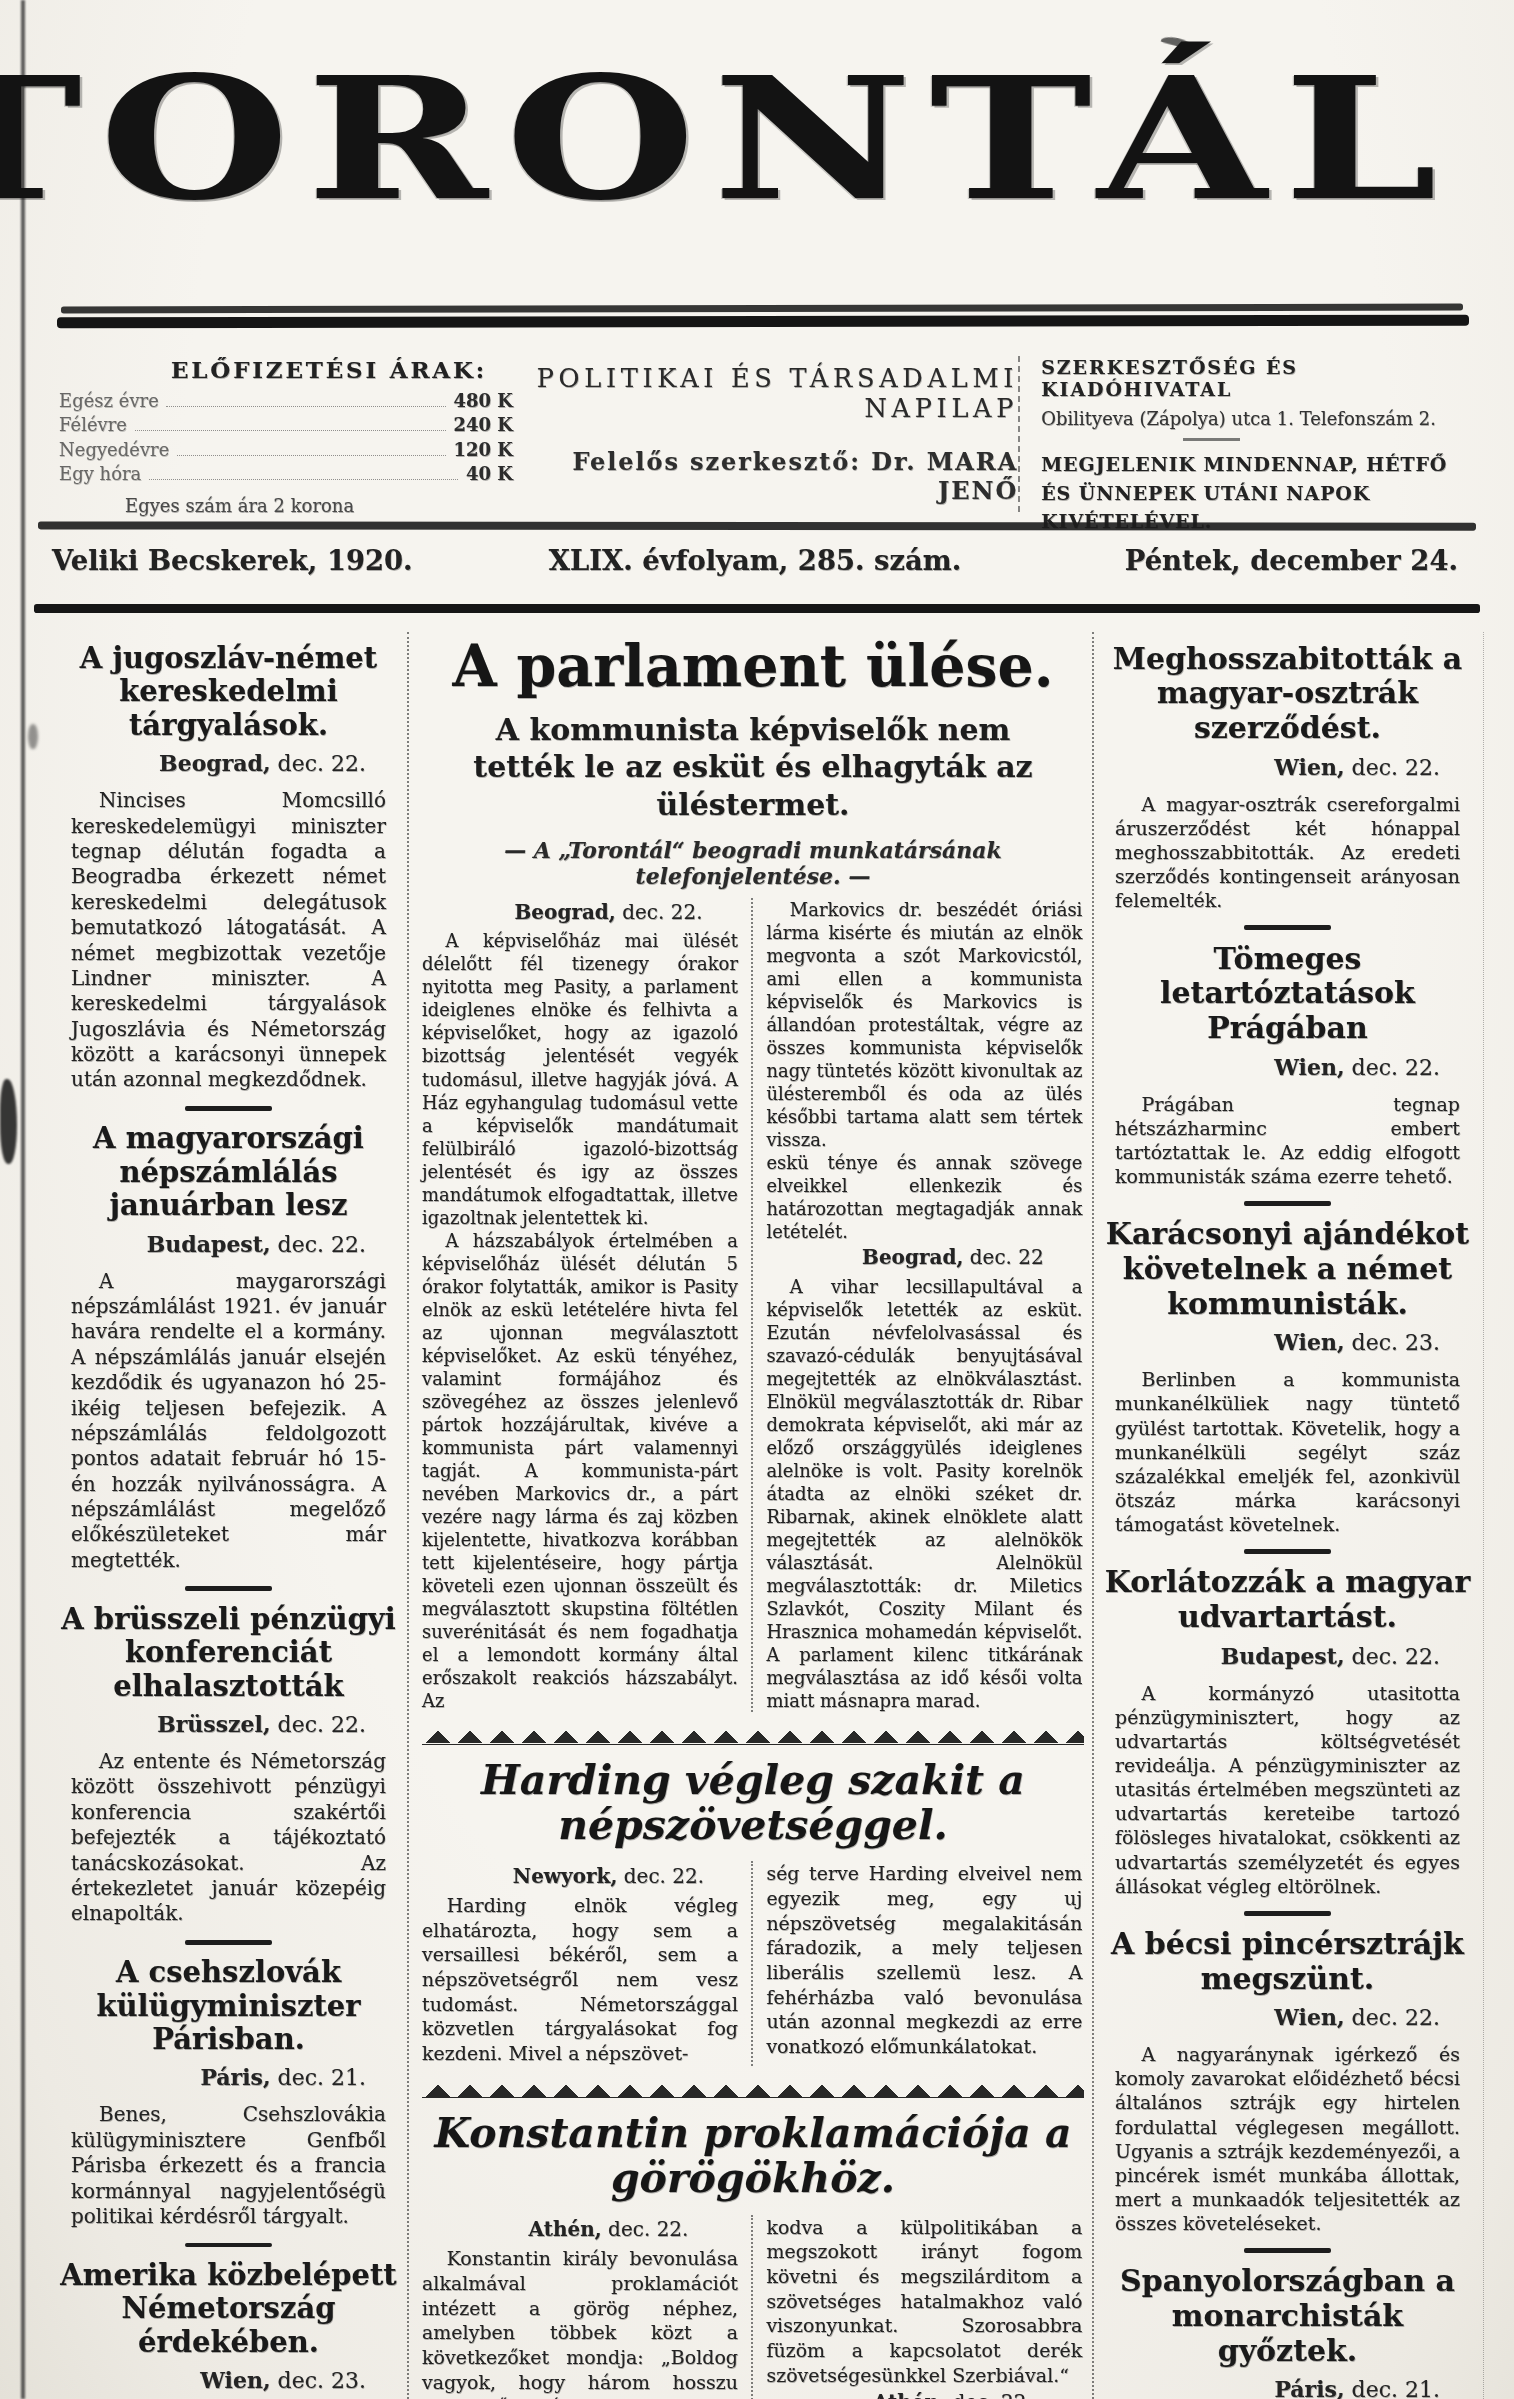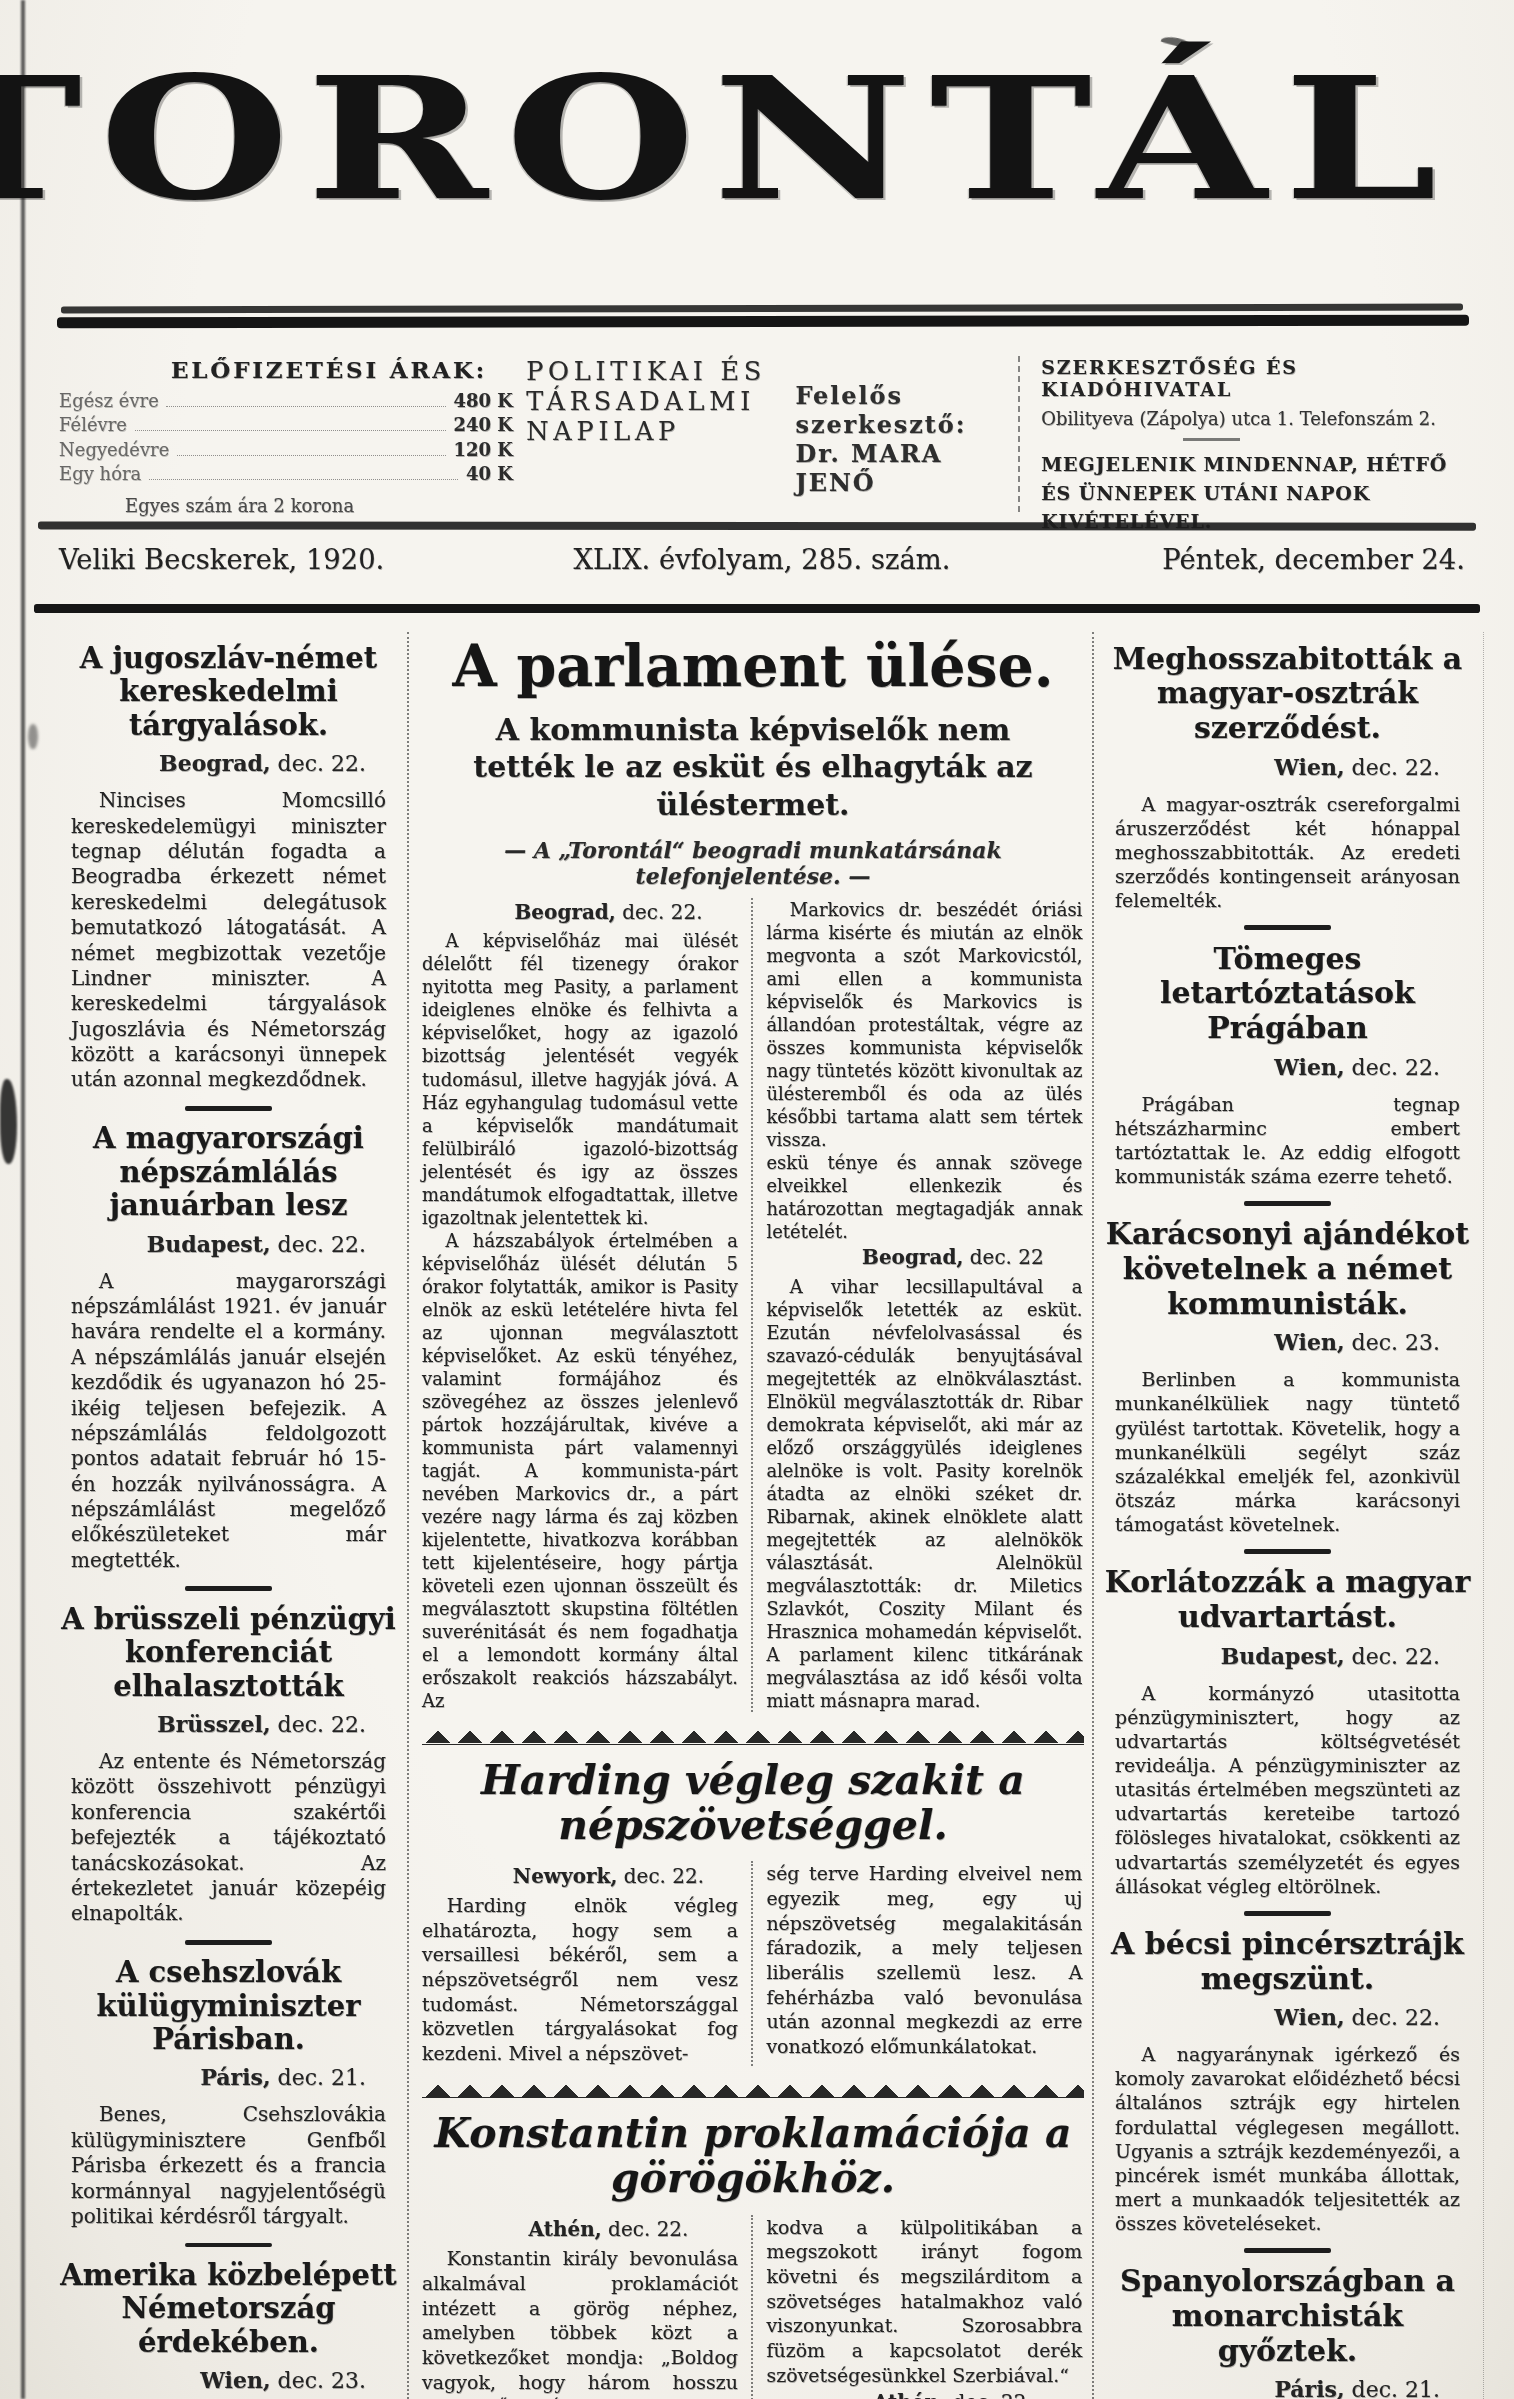--- a/index.html
+++ b/index.html
@@ -17,37 +17,37 @@
     font-size:168px;font-weight:bold;letter-spacing:13.2px;line-height:1;
     transform:scaleX(1.30);transform-origin:50% 50%;
     color:#181818;filter:blur(0.4px) contrast(1.05);
     text-shadow:1.9px 1.9px 0 rgba(20,20,20,.28), -0.9px 0.9px 0 rgba(20,20,20,.2);
   }
   .mast-rule1{position:absolute;top:305px;left:61px;width:1402px;height:6.6px;background:#1b1b1b;transform:rotate(-.12deg);border-radius:2.8px;opacity:.88;}
   .mast-rule2{position:absolute;top:316px;left:57px;width:1412px;height:11.4px;background:#151515;transform:rotate(-.1deg);border-radius:3.8px;}
   
   .hdr{position:absolute;top:356px;left:59px;width:1406px;height:156px;display:flex;}
   .hdr-left{width:454px;padding-right:13.2px;}
-  .hdr-mid{width:492px;display:flex;flex-direction:row;justify-content:center;text-align:left;}
+  .hdr-mid{width:492px;display:flex;flex-direction:column;justify-content:center;text-align:right;}
   .hdr-right{flex:1;padding-left:21px;border-left:2.8px dashed rgba(40,40,40,.55);}
   .hdr-left h3{margin:0 0 5.7px 112px;font-size:23px;letter-spacing:2.8px;font-weight:bold;color:#222;}
   .price-row{display:flex;align-items:baseline;font-size:18px;color:#3a3a3a;line-height:24.6px;}
   .price-row .lbl{white-space:nowrap;opacity:.75;}
   .price-row .leader{flex:1;border-bottom:1.9px dotted rgba(60,60,60,.55);margin:0 7.6px 5.7px 7.6px;}
   .price-row .val{font-weight:bold;color:#2c2c2c;}
   .price-note{margin:7.6px 0 0 66px;font-size:18px;color:#4a4a4a;}
   .hdr-mid .type-line{font-size:25.6px;letter-spacing:4.7px;color:#2a2a2a;}
   .hdr-mid .editor-line{margin-top:24.6px;font-size:24px;letter-spacing:1.9px;color:#2e2e2e;font-weight:bold;}
   .hdr-right .o1{font-size:19px;letter-spacing:1.9px;font-weight:bold;color:#232323;}
   .hdr-right .o2{font-size:18px;margin-top:7.6px;color:#333;}
   .hdr-right .sep-sm{width:57px;height:2.8px;background:#444;margin:9.5px 0 9.5px 142px;opacity:.7;}
   .hdr-right .o3{font-size:19px;letter-spacing:0.9px;font-weight:bold;color:#232323;line-height:1.5;}
   
   .band-top{position:absolute;top:522px;left:38px;width:1438px;height:7.6px;background:#1c1c1c;border-radius:2.8px;opacity:.9;transform:rotate(.05deg);}
-  .dateline{position:absolute;top:544px;left:59px;width:1406px;display:flex;align-items:flex-end;font-size:27.4px;font-weight:normal;color:#222;}
+  .dateline{position:absolute;top:544px;left:52px;width:1406px;display:flex;align-items:flex-end;font-size:27.4px;font-weight:bold;color:#222;}
   .dateline .dl-l{width:397px;text-align:left;}
   .dateline .dl-c{flex:1;text-align:center;}
   .dateline .dl-r{width:397px;text-align:right;}
   .band-bot{position:absolute;top:604px;left:34px;width:1446px;height:8.5px;background:#161616;border-radius:2.8px;}
   
   .col{position:absolute;top:636px;}
   .col-left{left:59px;width:339px;}
   .col-mid{left:422px;width:662px;}
   .col-right{left:1103px;width:369px;}
   .vsep{position:absolute;top:632px;bottom:0;border-left:2.8px dotted rgba(45,45,45,.6);}

